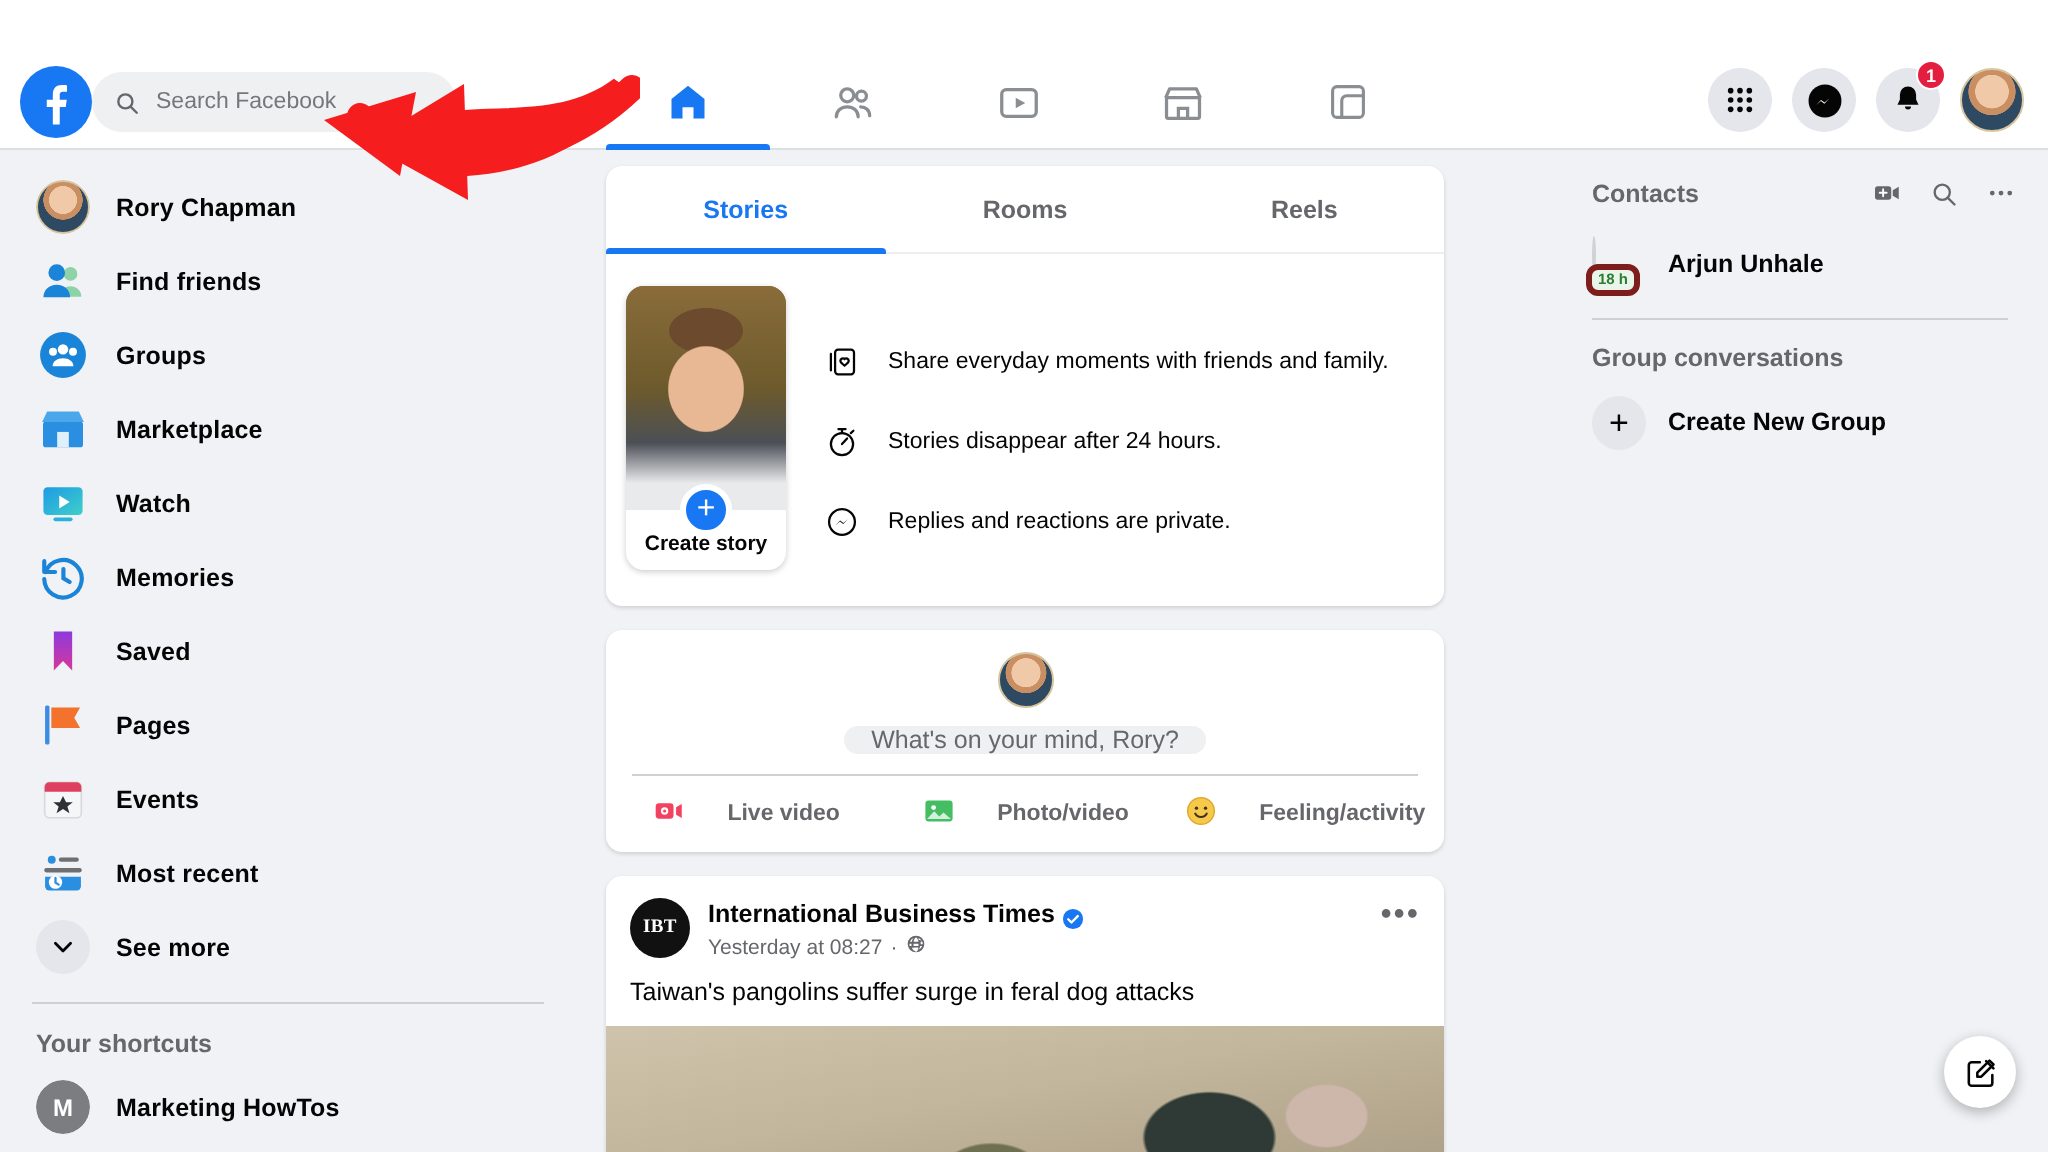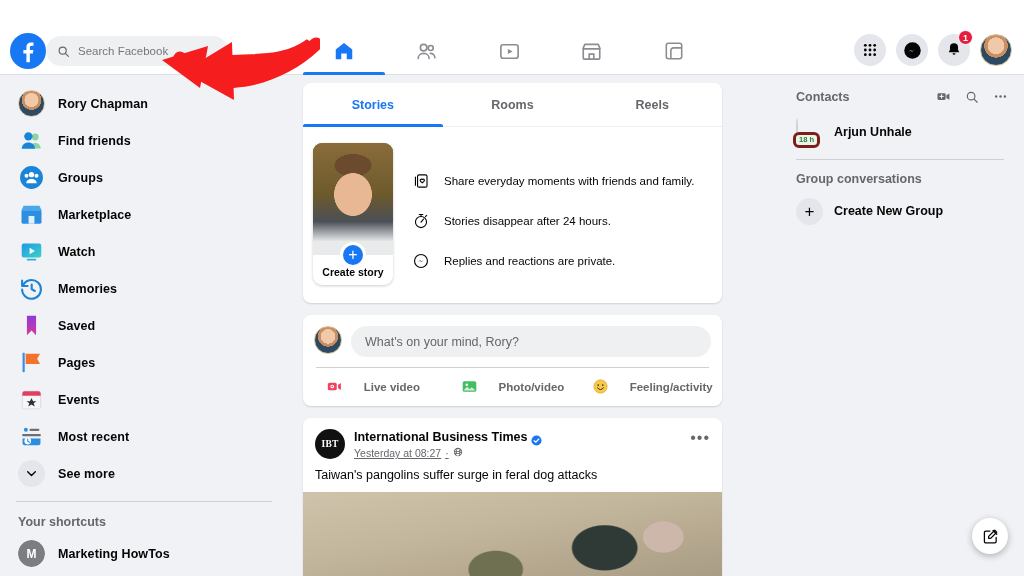--- a/index.html
+++ b/index.html
@@ -165,21 +165,21 @@
     position: absolute; left: 0; bottom: 7px; width: 100%;
     text-align: center; font-size: 10.5px; font-weight: bold; color: #050505;
   }
   .story-infos { display: flex; flex-direction: column; justify-content: center; gap: 20px; padding-top: 14px;}
   .story-info { display: flex; align-items: center; gap: 13px; }
   .story-info-ico { width: 20px; height: 20px; flex: 0 0 20px; color: #050505; display:flex; align-items:center; justify-content:center;}
   .story-info-txt { font-size: 11.5px; color: #050505; }
 
   
   .composer { padding: 11px 11px 0 11px; }
-  .comp-row { display: flex; gap: 9px; }
+  .comp-row { display: flex; align-items: center; gap: 9px; flex-direction: column; }
   .comp-avatar {
     width: 28px; height: 28px; border-radius: 50%; flex: 0 0 28px;
     background: radial-gradient(circle at 50% 36%, #f0c9a8 0 34%, #c98f63 35% 48%, #2e4a63 49% 100%);
     border: 1px solid #d6c49c;
   }
   .comp-input {
     flex: 1; height: 31px; border-radius: 16px; background: #eff0f2;
     display: flex; align-items: center; padding: 0 14px;
     font-size: 12.5px; color: #65676b; cursor: pointer;
   }
@@ -195,21 +195,21 @@
   .post-logo {
     width: 30px; height: 30px; border-radius: 50%; flex: 0 0 30px;
     background: #111; color: #fff; font-size: 9.5px; font-weight: bold;
     display: flex; align-items: center; justify-content: center;
     font-family: "Liberation Serif", serif; letter-spacing: .2px;
   }
   .post-meta { flex: 1; display: flex; flex-direction: column; gap: 3px; padding-top:1px;}
   .post-name-row { display: flex; align-items: center; gap: 4px; }
   .post-name { font-size: 12.5px; font-weight: bold; color: #050505; }
   .verified { width: 11px; height: 11px; }
-  .post-time { font-size: 10.5px; color: #65676b; display: flex; align-items: flex-end; gap: 4px; text-decoration: underline; }
+  .post-time { font-size: 10.5px; color: #65676b; display: flex; align-items: flex-end; gap: 4px; }
   .post-dots { color: #65676b; font-size: 16px; letter-spacing: 1px; cursor: pointer; line-height: 10px; padding-top: 4px;}
   .post-text { font-size: 12.5px; color: #050505; padding: 9px 12px 10px 12px; }
   .post-img {
     width: 100%; height: 90px;
     background:
       radial-gradient(ellipse 58px 40px at 72% 62%, #2f3a36 0 55%, rgba(47,58,54,0) 58%),
       radial-gradient(ellipse 34px 26px at 86% 50%, #cdb6aa 0 58%, rgba(205,182,170,0) 62%),
       radial-gradient(ellipse 44px 30px at 46% 86%, #6f6f52 0 60%, rgba(111,111,82,0) 64%),
       linear-gradient(170deg, #cfc4ab 0%, #c2b69c 42%, #b5a88f 70%, #a89b84 100%);
     background-color: #c3b79d;

